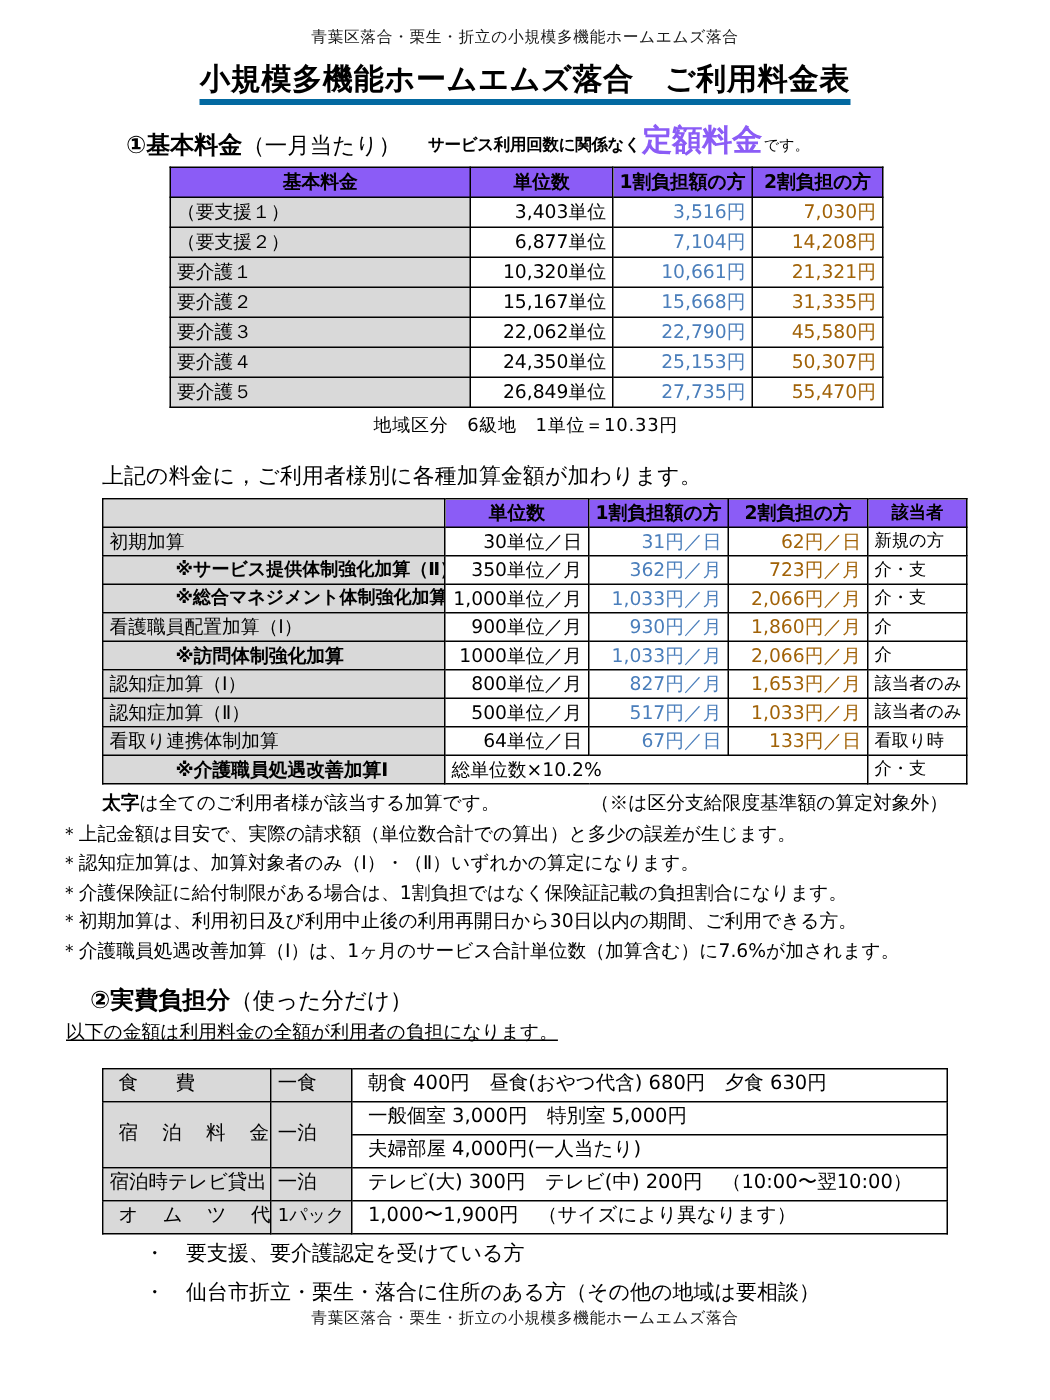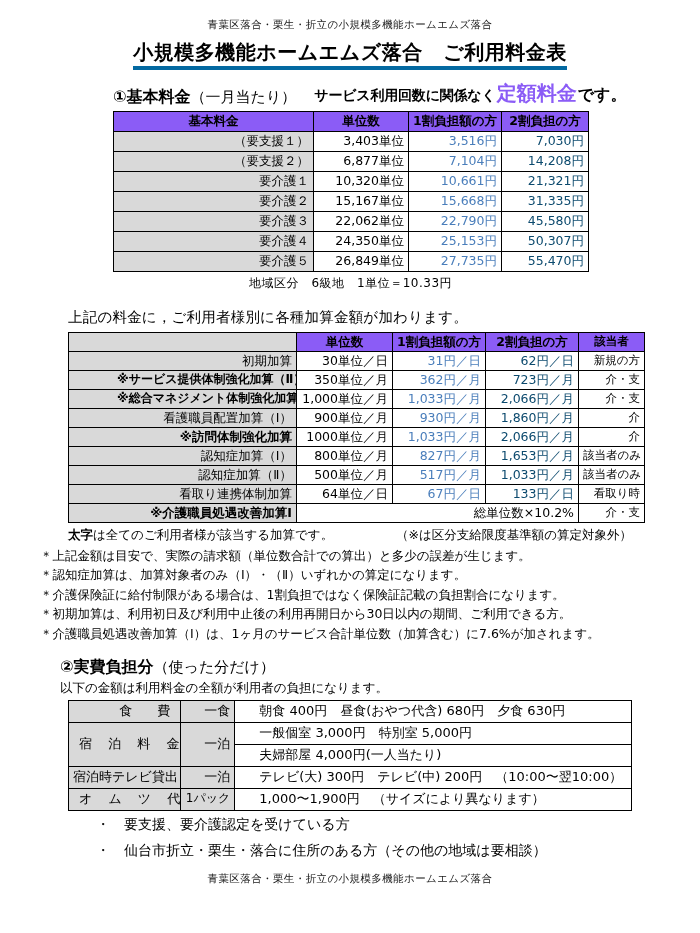--- a/index.html
+++ b/index.html
@@ -41,75 +41,75 @@
   .main-title span.u {
     border-bottom: 4px solid #0369a1;
     padding-bottom: 2px;
   }
 
   
   .sec1-row {
     display: flex;
     align-items: flex-end;
     margin: 14px 0 3px 0;
-    padding-left: 113px;
+    padding-left: 84px;
   }
   .sec-head {
     font-size: 16px;
     font-weight: bold;
     white-space: nowrap;
   }
   .sec-head .paren {
     font-weight: normal;
     font-size: 15px;
   }
   .flat-note {
     margin-left: 18px;
     white-space: nowrap;
     display: flex;
     align-items: baseline;
     padding-bottom: 1px;
   }
   .flat-note .small {
-    font-size: 14px;
+    font-size: 11px;
     font-weight: bold;
     letter-spacing: -0.2px;
   }
   .flat-note .big-red {
     font-size: 20px;
     font-weight: bold;
     color: #8b5cf6;
     letter-spacing: 0px;
     margin: 0 1px;
   }
   .flat-note .tail {
-    font-size: 16px;
-    font-weight: bold;
+    font-size: 10px;
+    font-weight: normal;
   }
 
   
   table {
     border-collapse: collapse;
     table-layout: fixed;
   }
   table td, table th {
     border: 1px solid #000;
     font-weight: normal;
     padding: 0 4px;
     font-size: 12.5px;
     line-height: 1.15;
     white-space: nowrap;
     overflow: hidden;
   }
   .gray  { background: #d9d9d9; }
   .hdr   { background: #8b5cf6; font-weight: bold; text-align: center; }
-  .c     { text-align: right; }
+  .c     { text-align: left; }
   .r     { text-align: right; }
   .blue  { color: #4a7ebb; }
-  .green { color: #0c4a6e; }
+  .green { color: #a16207; }
   .bold  { font-weight: bold; padding-left: 48px; }
 
   
   .t1 {
     width: 475px;
     margin-left: 113px;
   }
   .t1 td { height: 19px; }
   .t1 .col-name  { width: 200px; }
   .t1 .col-unit  { width: 95px;  }
@@ -146,51 +146,53 @@
   .t2 .col-name.small-label { font-size: 12px; }
 
   
   .note-row {
     margin-left: 68px;
     width: 564px;
     display: flex;
     justify-content: space-between;
     font-size: 12.5px;
     padding-top: 4px;
+    font-family: Liberation Mono, monospace;
   }
   .note-row .left b { font-weight: bold; }
   .bullets {
     margin-left: 40px;
     width: 600px;
     font-size: 12.5px;
     line-height: 1.55;
     padding-top: 2px;
   }
 
   
   .sec2-head {
     font-size: 16px;
     font-weight: bold;
     margin: 14px 0 2px 0;
     padding-left: 60px;
   }
   .sec2-head .paren { font-weight: normal; font-size: 15px; }
   .sec2-sub {
     font-size: 12.5px;
-    padding-left: 60px;
-    margin-bottom: 3px;
+    padding-left: 44px;
+    margin-bottom: 15px;
+    text-decoration: underline;
   }
   .t3 {
     width: 564px;
     margin-left: 68px;
   }
   .t3 td { height: 21px; font-size: 13px; }
   .t3 .col-cat  { width: 112px; }
   .t3 .col-per  { width: 54px; }
-  .t3 .col-desc { width: 396px; text-align: left; padding-left: 24px; }
+  .t3 .col-desc { width: 396px; text-align: left; padding-left: 10px; }
   .t3 .spread {
     letter-spacing: 6px;
     padding-left: 10px;
     padding-right: 4px;
   }
   .t3 .tight { font-size: 12px; letter-spacing: 0px; }
 
   
   .elig-title {
     font-size: 14px;

